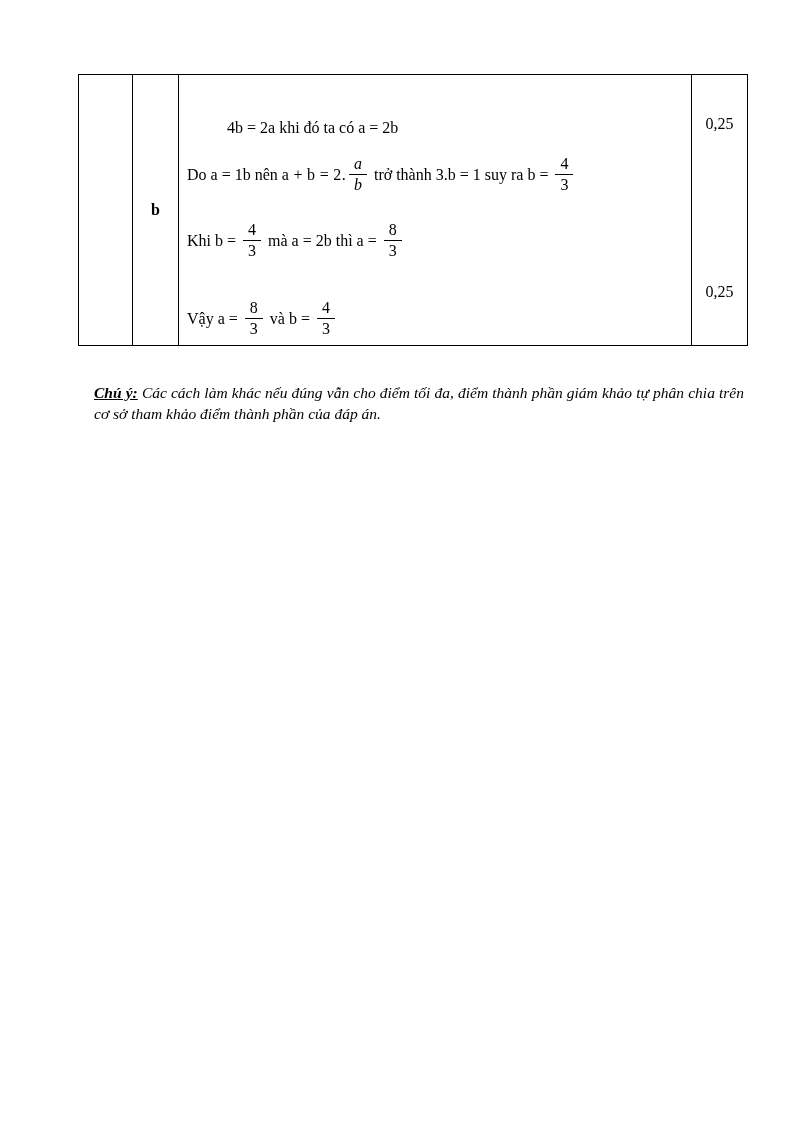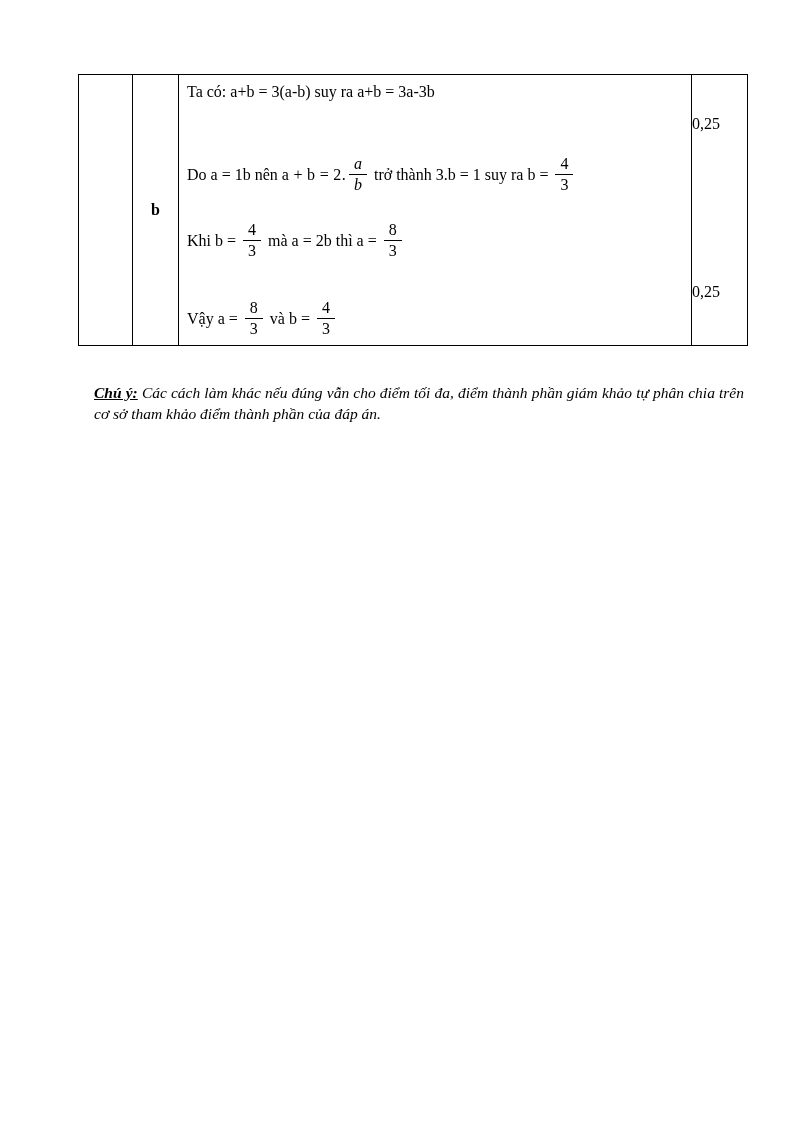--- a/index.html
+++ b/index.html
@@ -47,43 +47,43 @@
 
   .frac {
     display: inline-flex; flex-direction: column; align-items: center;
     margin: 0 3px; line-height: 1.15; text-align: center;
   }
   .frac .num { padding: 0 5px 1px; }
   .frac .den { border-top: 1px solid #000; padding: 1px 5px 0; }
   .frac.it   { font-style: italic; }
 
   
-  .score { position: absolute; width: 100%; }
+  .score { position: absolute; width: 100%; text-align: center; }
   .score-0 { top: 40px; }
   .score-1 { top: 208px; }
 
   
   .note {
     position: absolute; left: 94px; top: 382px; width: 650px;
     font-size: 15.5px; line-height: 1.38;
     font-style: italic; text-align: justify;
   }
   .note-label { font-weight: bold; text-decoration: underline; }
 </style>
 </head>
 <body>
 
 <div class="answer-table">
   <div class="cell cell-q"></div>
   <div class="cell cell-part">
     <span>b</span>
   </div>
   <div class="cell cell-solution">
-      <div class="sol-line sol-line-0">
-        <span class="txt">Ta có: a+b = 3(a-b) suy ra a+b = 3a-3b</span>
+      <div class="sol-line sol-line-1">
+        <span class="txt">4b = 2a khi đó ta có a = 2b</span>
       </div>
       <div class="sol-line sol-line-2">
         <span class="txt">Do a = 1b nên </span>
         <span class="mathit">a + b = 2.</span>
         <span class="frac it"><span class="num">a</span><span class="den">b</span></span>
         <span class="txt"> trở thành 3.b = 1 suy ra b = </span>
         <span class="frac"><span class="num">4</span><span class="den">3</span></span>
       </div>
       <div class="sol-line sol-line-3">
         <span class="txt">Khi b = </span>

